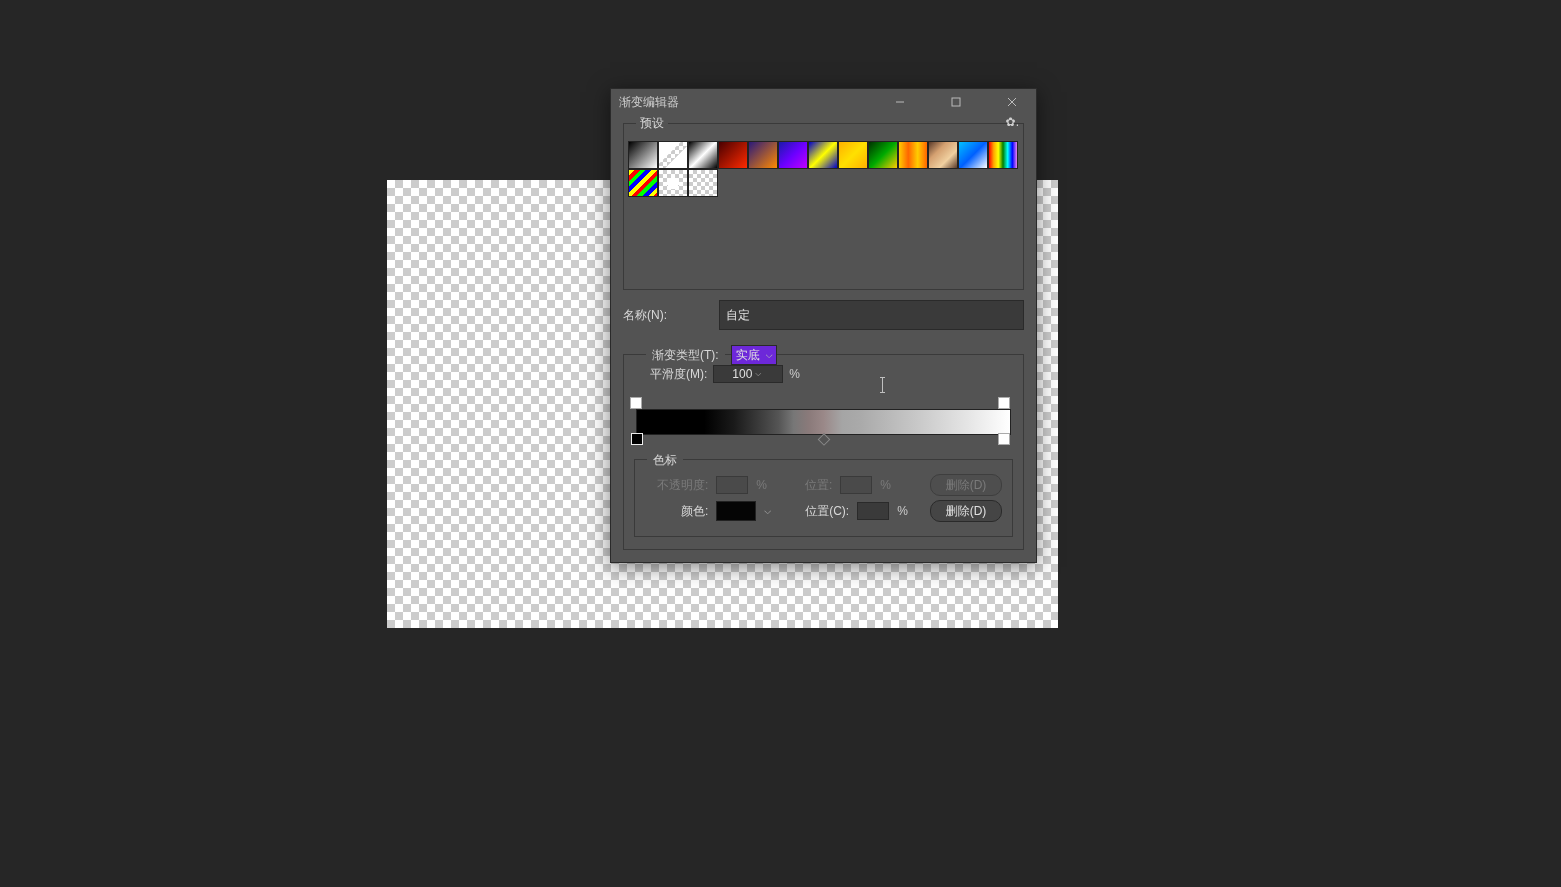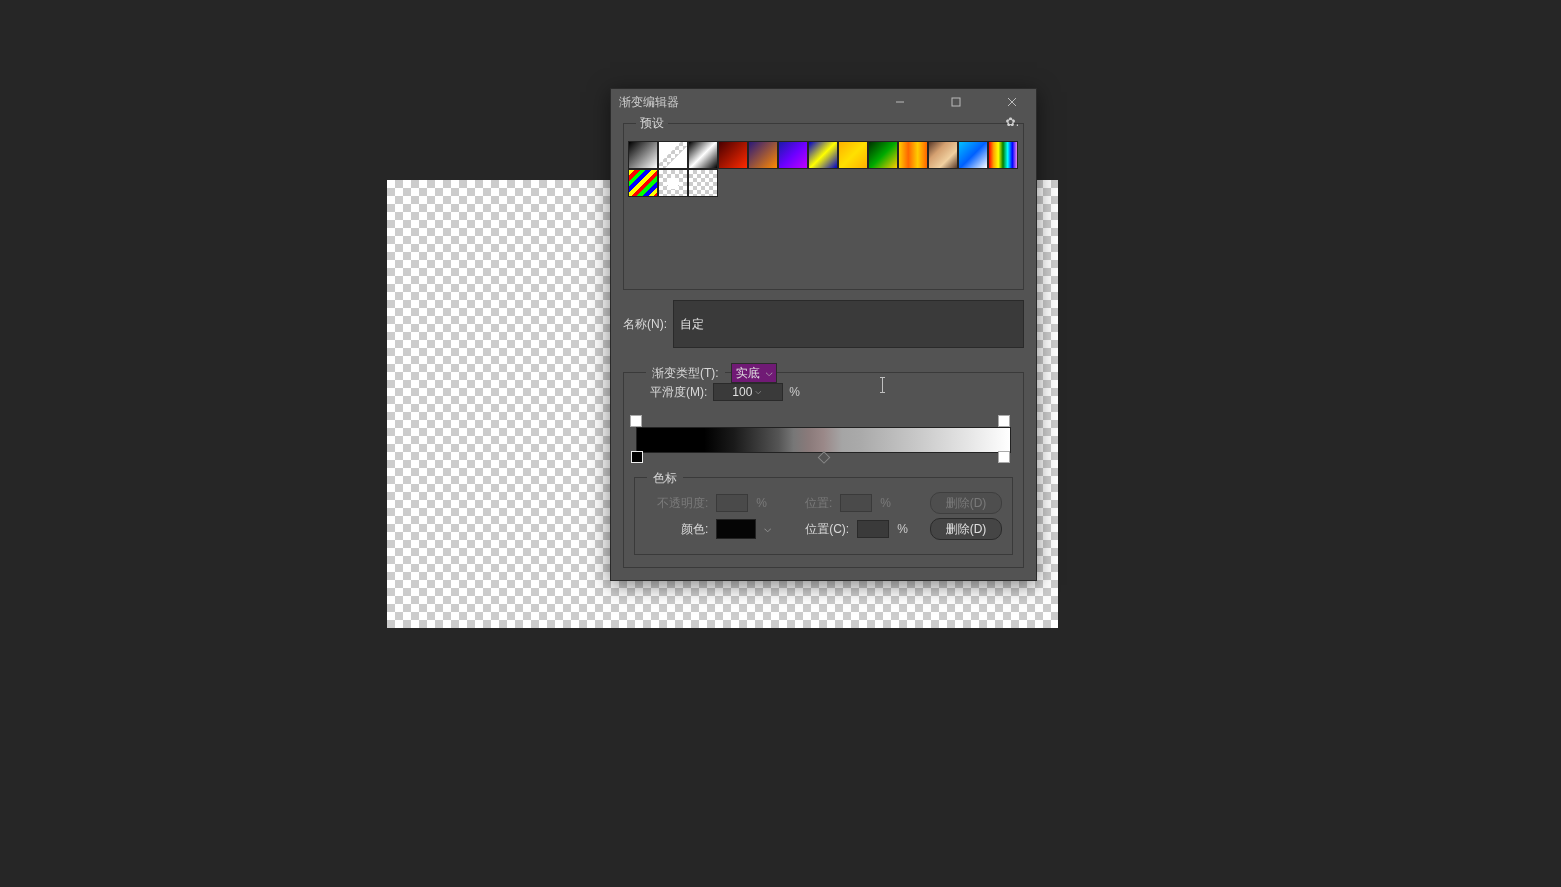--- a/index.html
+++ b/index.html
@@ -116,43 +116,44 @@
     align-items:center;
     gap:6px;
     margin-top:10px;
   }
   .label { color:#d8d8d8; }
   .text-input {
     background:#3a3a3a;
     border:1px solid #2a2a2a;
     color:#e0e0e0;
     height:18px;
-    padding:14px 6px;
+    padding:5px 6px;
     font-size:12px;
     font-family:inherit;
+    margin-left:46px;
   }
   .lower-section {
     padding: 0 12px 12px 12px;
   }
   .fieldset {
     border:1px solid #3a3a3a;
     position:relative;
     margin-top:8px;
     padding: 8px 10px 12px 10px;
   }
   .fieldset-label {
     position:absolute;
     top:-8px;
     left:12px;
     background:#535353;
     padding:0 6px;
     color:#d8d8d8;
   }
   .select-box {
-    background:#701a75;
+    background:#6d28d9;
     border:1px solid #2a2a2a;
     color:#e0e0e0;
     height:18px;
     padding:0 4px;
     display:inline-flex;
     align-items:center;
     gap:4px;
     font-size:12px;
   }
   .select-box::after { content:"⌵"; font-size:9px; color:#bbb; margin-left:2px;}

